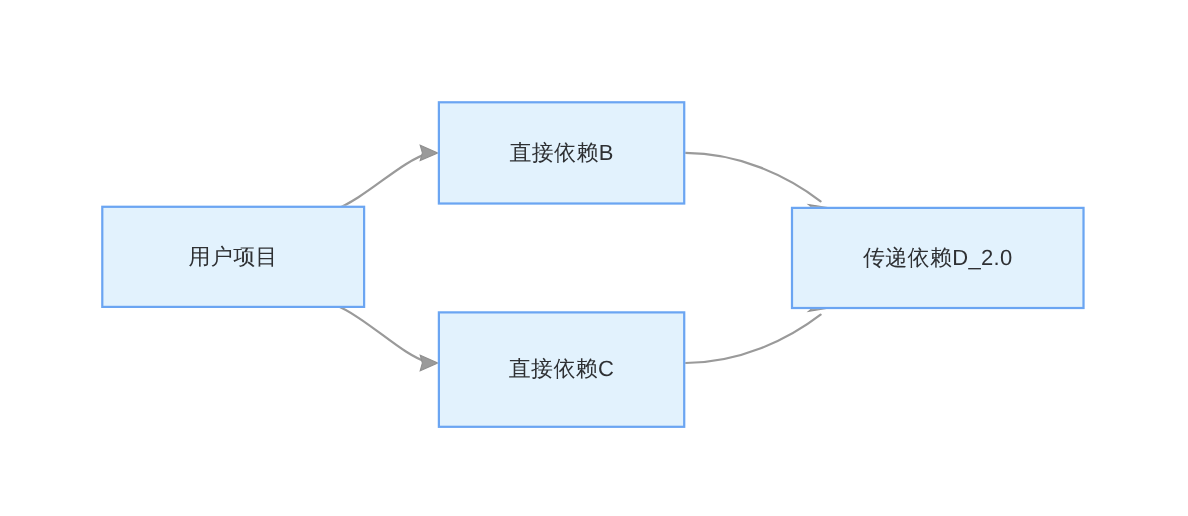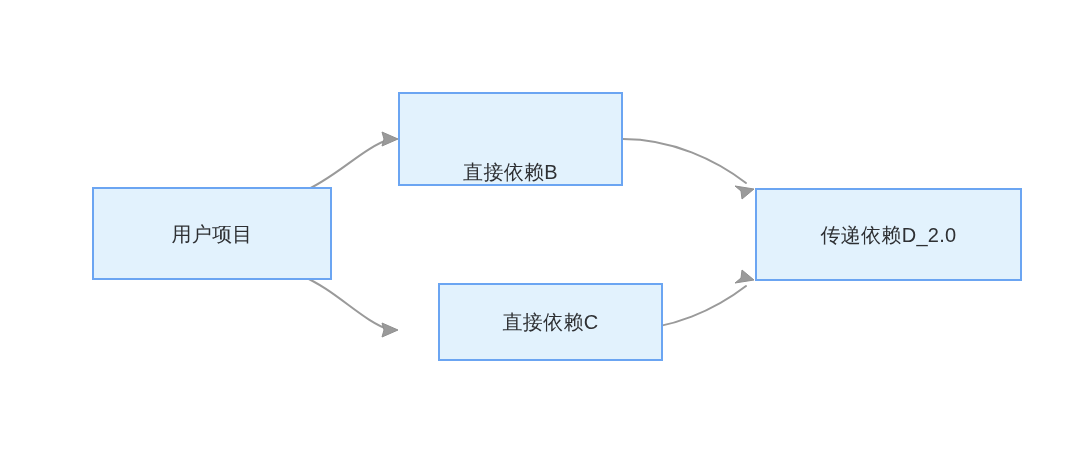--- a/index.html
+++ b/index.html
@@ -38,23 +38,23 @@
     text-align: center;
   }
   .node-label {
     font-size: 20px;
     line-height: 1.2;
     color: #2e3033;
     letter-spacing: 0.3px;
     white-space: nowrap;
   }
   #node-user    { left: 92px;  top: 187px; width: 240px; height: 93px; }
-  #node-depb    { left: 398px; top: 92px;  width: 225px; height: 94px; align-items: flex-end; }
-  #node-depc    { left: 398px; top: 283px; width: 225px; height: 78px; margin-left: 40px; }
-  #node-transd  { left: 719px; top: 188px; width: 267px; height: 93px; margin-left: 36px; }
+  #node-depb    { left: 398px; top: 92px;  width: 225px; height: 94px; }
+  #node-depc    { left: 398px; top: 283px; width: 225px; height: 106px; }
+  #node-transd  { left: 719px; top: 188px; width: 267px; height: 93px; }
 </style>
 </head>
 <body>
 
 <div id="canvas">
 
   <svg id="edges" viewBox="0 0 1080 469" width="1080" height="469" xmlns="http://www.w3.org/2000/svg">
     <g>
       <path fill="none" stroke="#9a9a9a" stroke-width="2" stroke-linecap="round" d="M 302 192 C 336 178 362 148 390 139"></path>
       <path fill="#9a9a9a" stroke="#8f8f8f" stroke-width="1" d="M 398 139 L 382 132 L 384 139 L 382 146 Z"></path>

